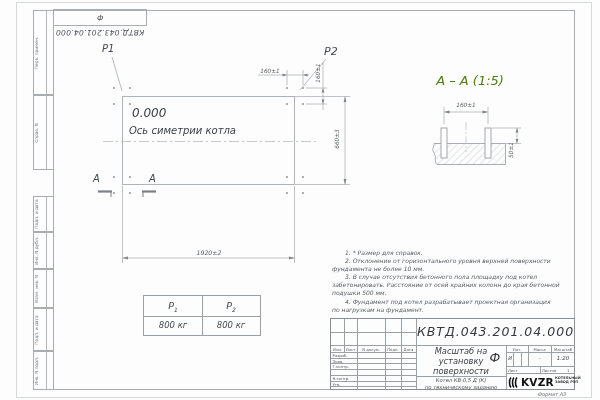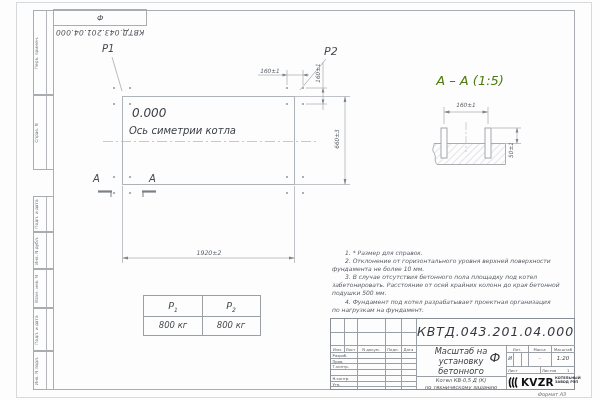--- a/index.html
+++ b/index.html
@@ -273,21 +273,21 @@
 
     <div class="lbl" style="left:1.5px;top:34px;">Разраб.</div>
     <div class="lbl" style="left:1.5px;top:39.7px;">Пров.</div>
     <div class="lbl" style="left:1.5px;top:45.4px;">Т.контр.</div>
     <div class="lbl" style="left:1.5px;top:56.8px;">Н.контр.</div>
     <div class="lbl" style="left:1.5px;top:62.5px;">Утв.</div>
 
     <div class="tb-title">
       <div>Масштаб на</div>
       <div>установку</div>
-      <div>бетонного</div>
+      <div>поверхности</div>
     </div>
     <div class="tb-sub">
       <div>Котел КВ-0,5 Д (К)</div>
       <div>по техническому заданию</div>
     </div>
 
     <div class="lbl ctr" style="left:175px;top:27.5px;width:22px;">Лит.</div>
     <div class="lbl ctr" style="left:197px;top:27.5px;width:23px;">Масса</div>
     <div class="lbl ctr" style="left:220px;top:27.5px;width:24px;">Масштаб</div>
     <div class="tb-val" style="left:175px;top:36px;width:8px;">И</div>

